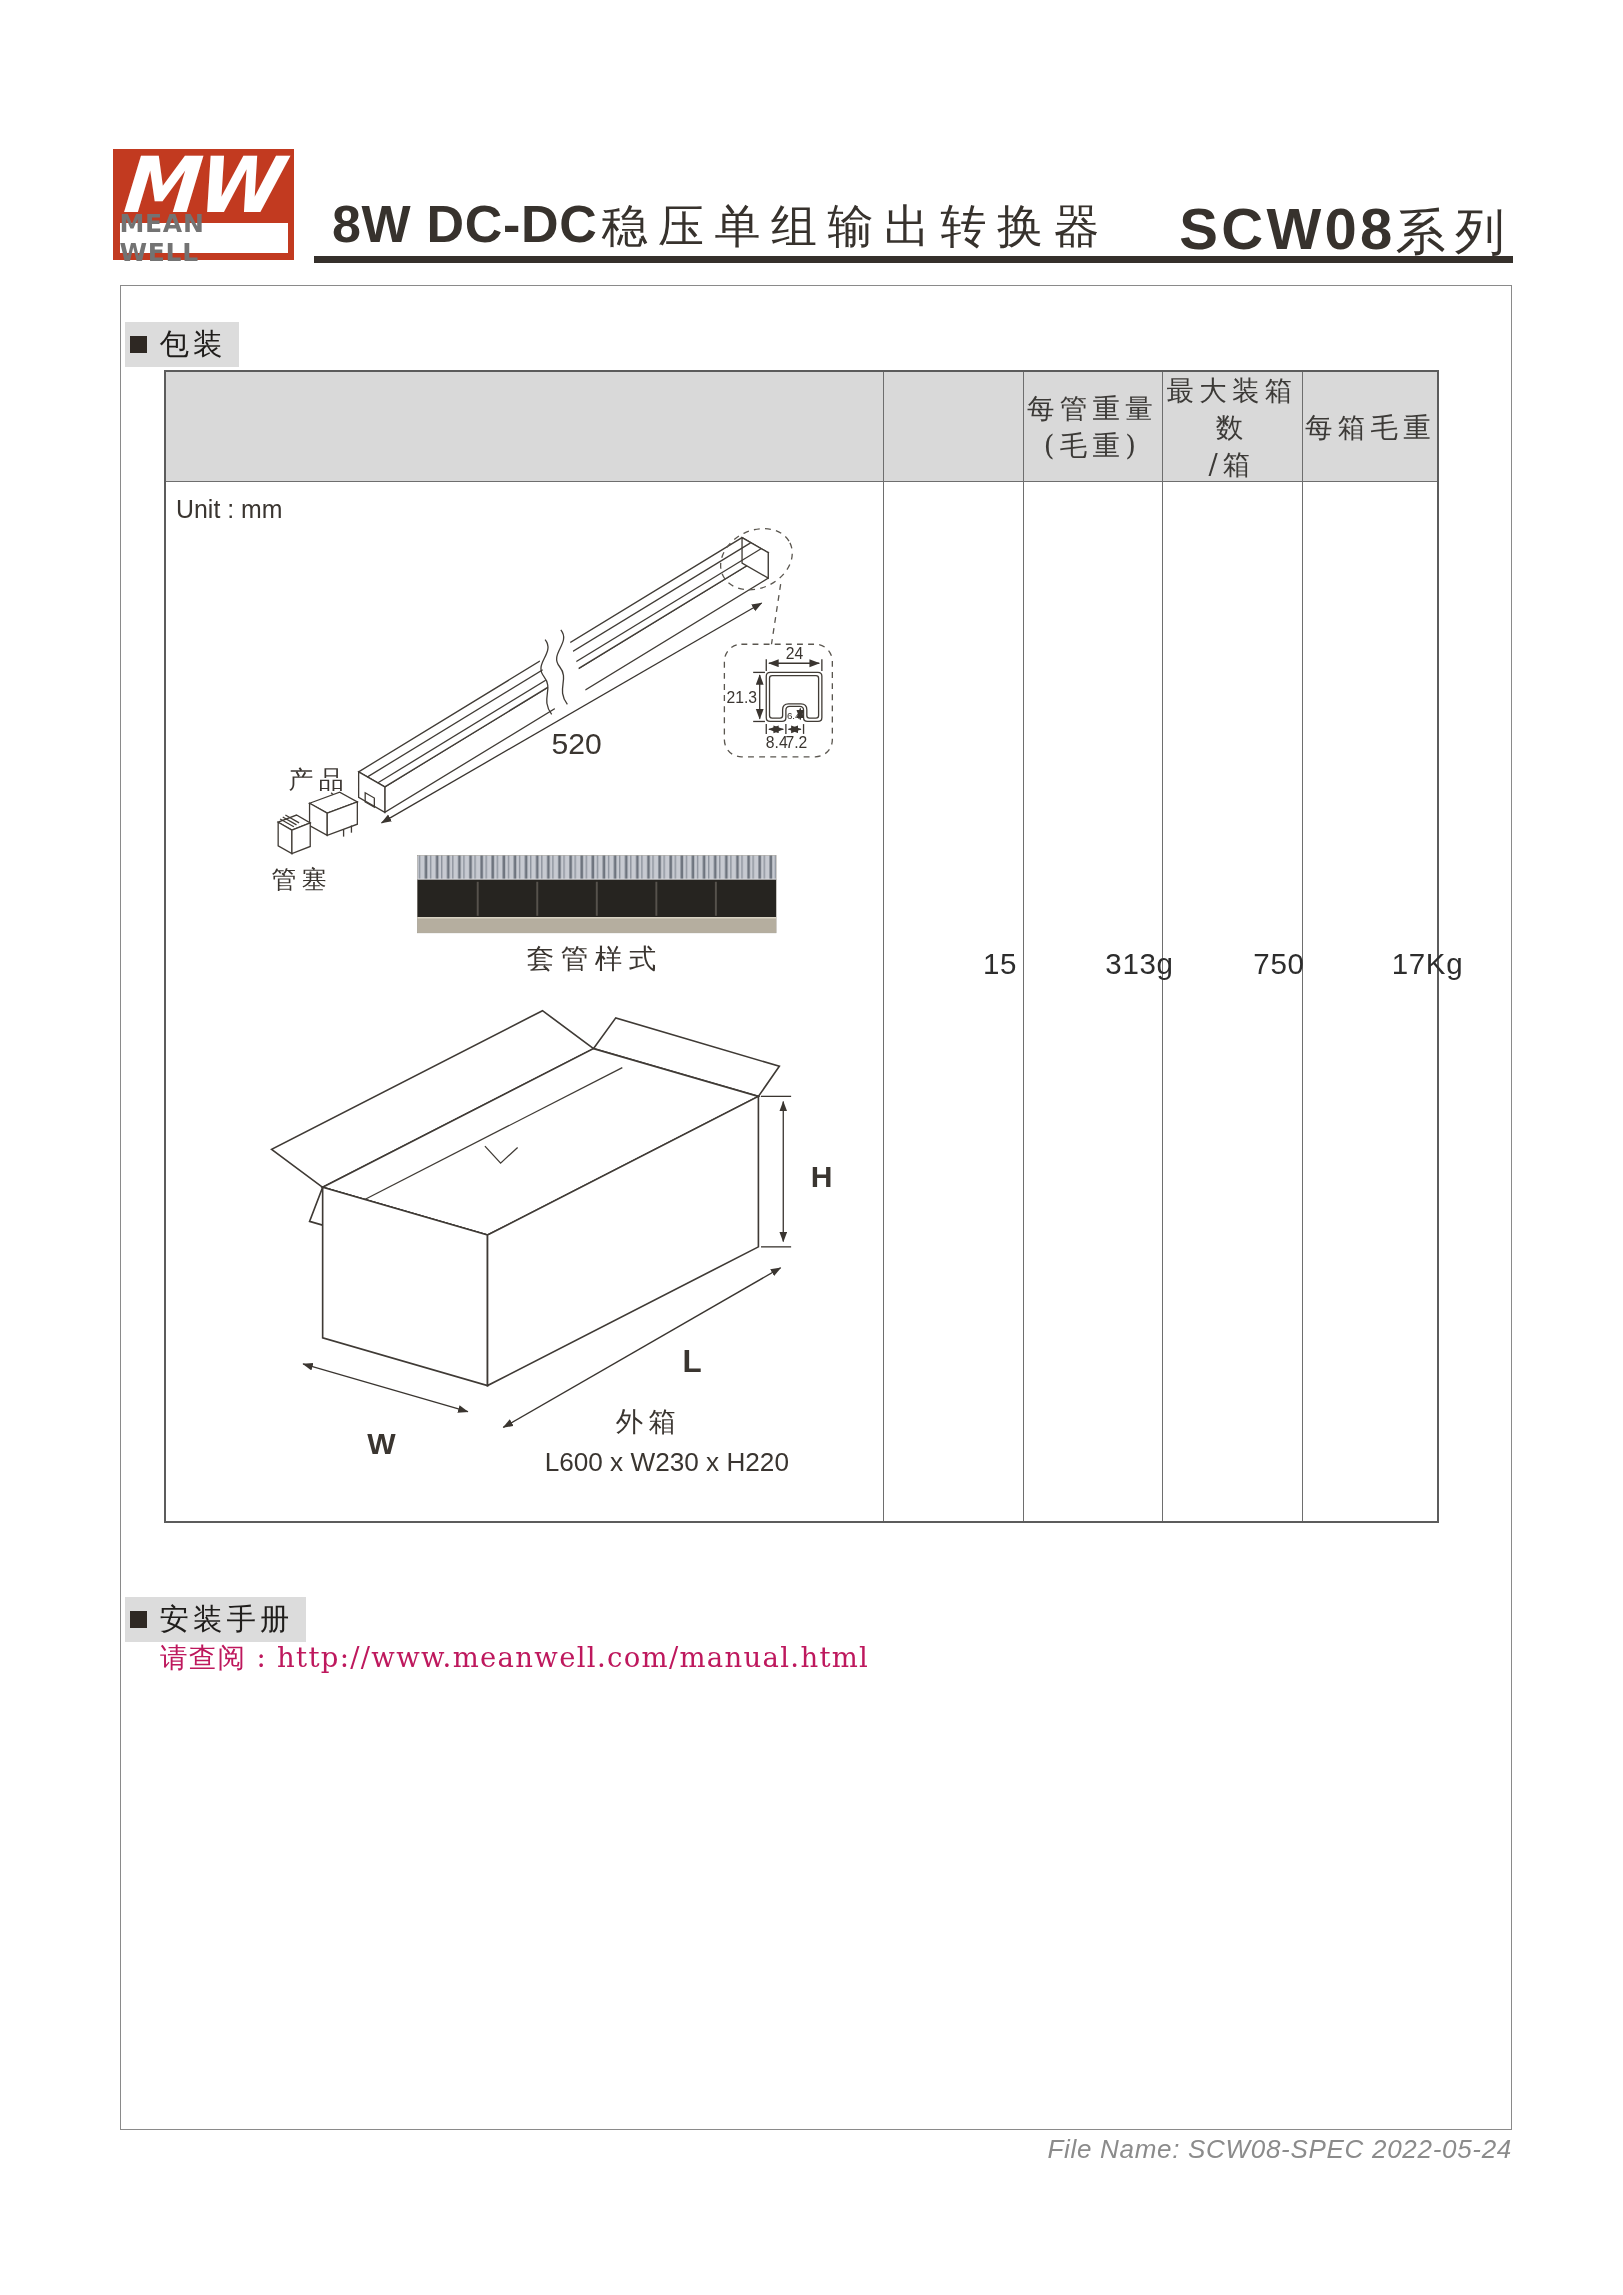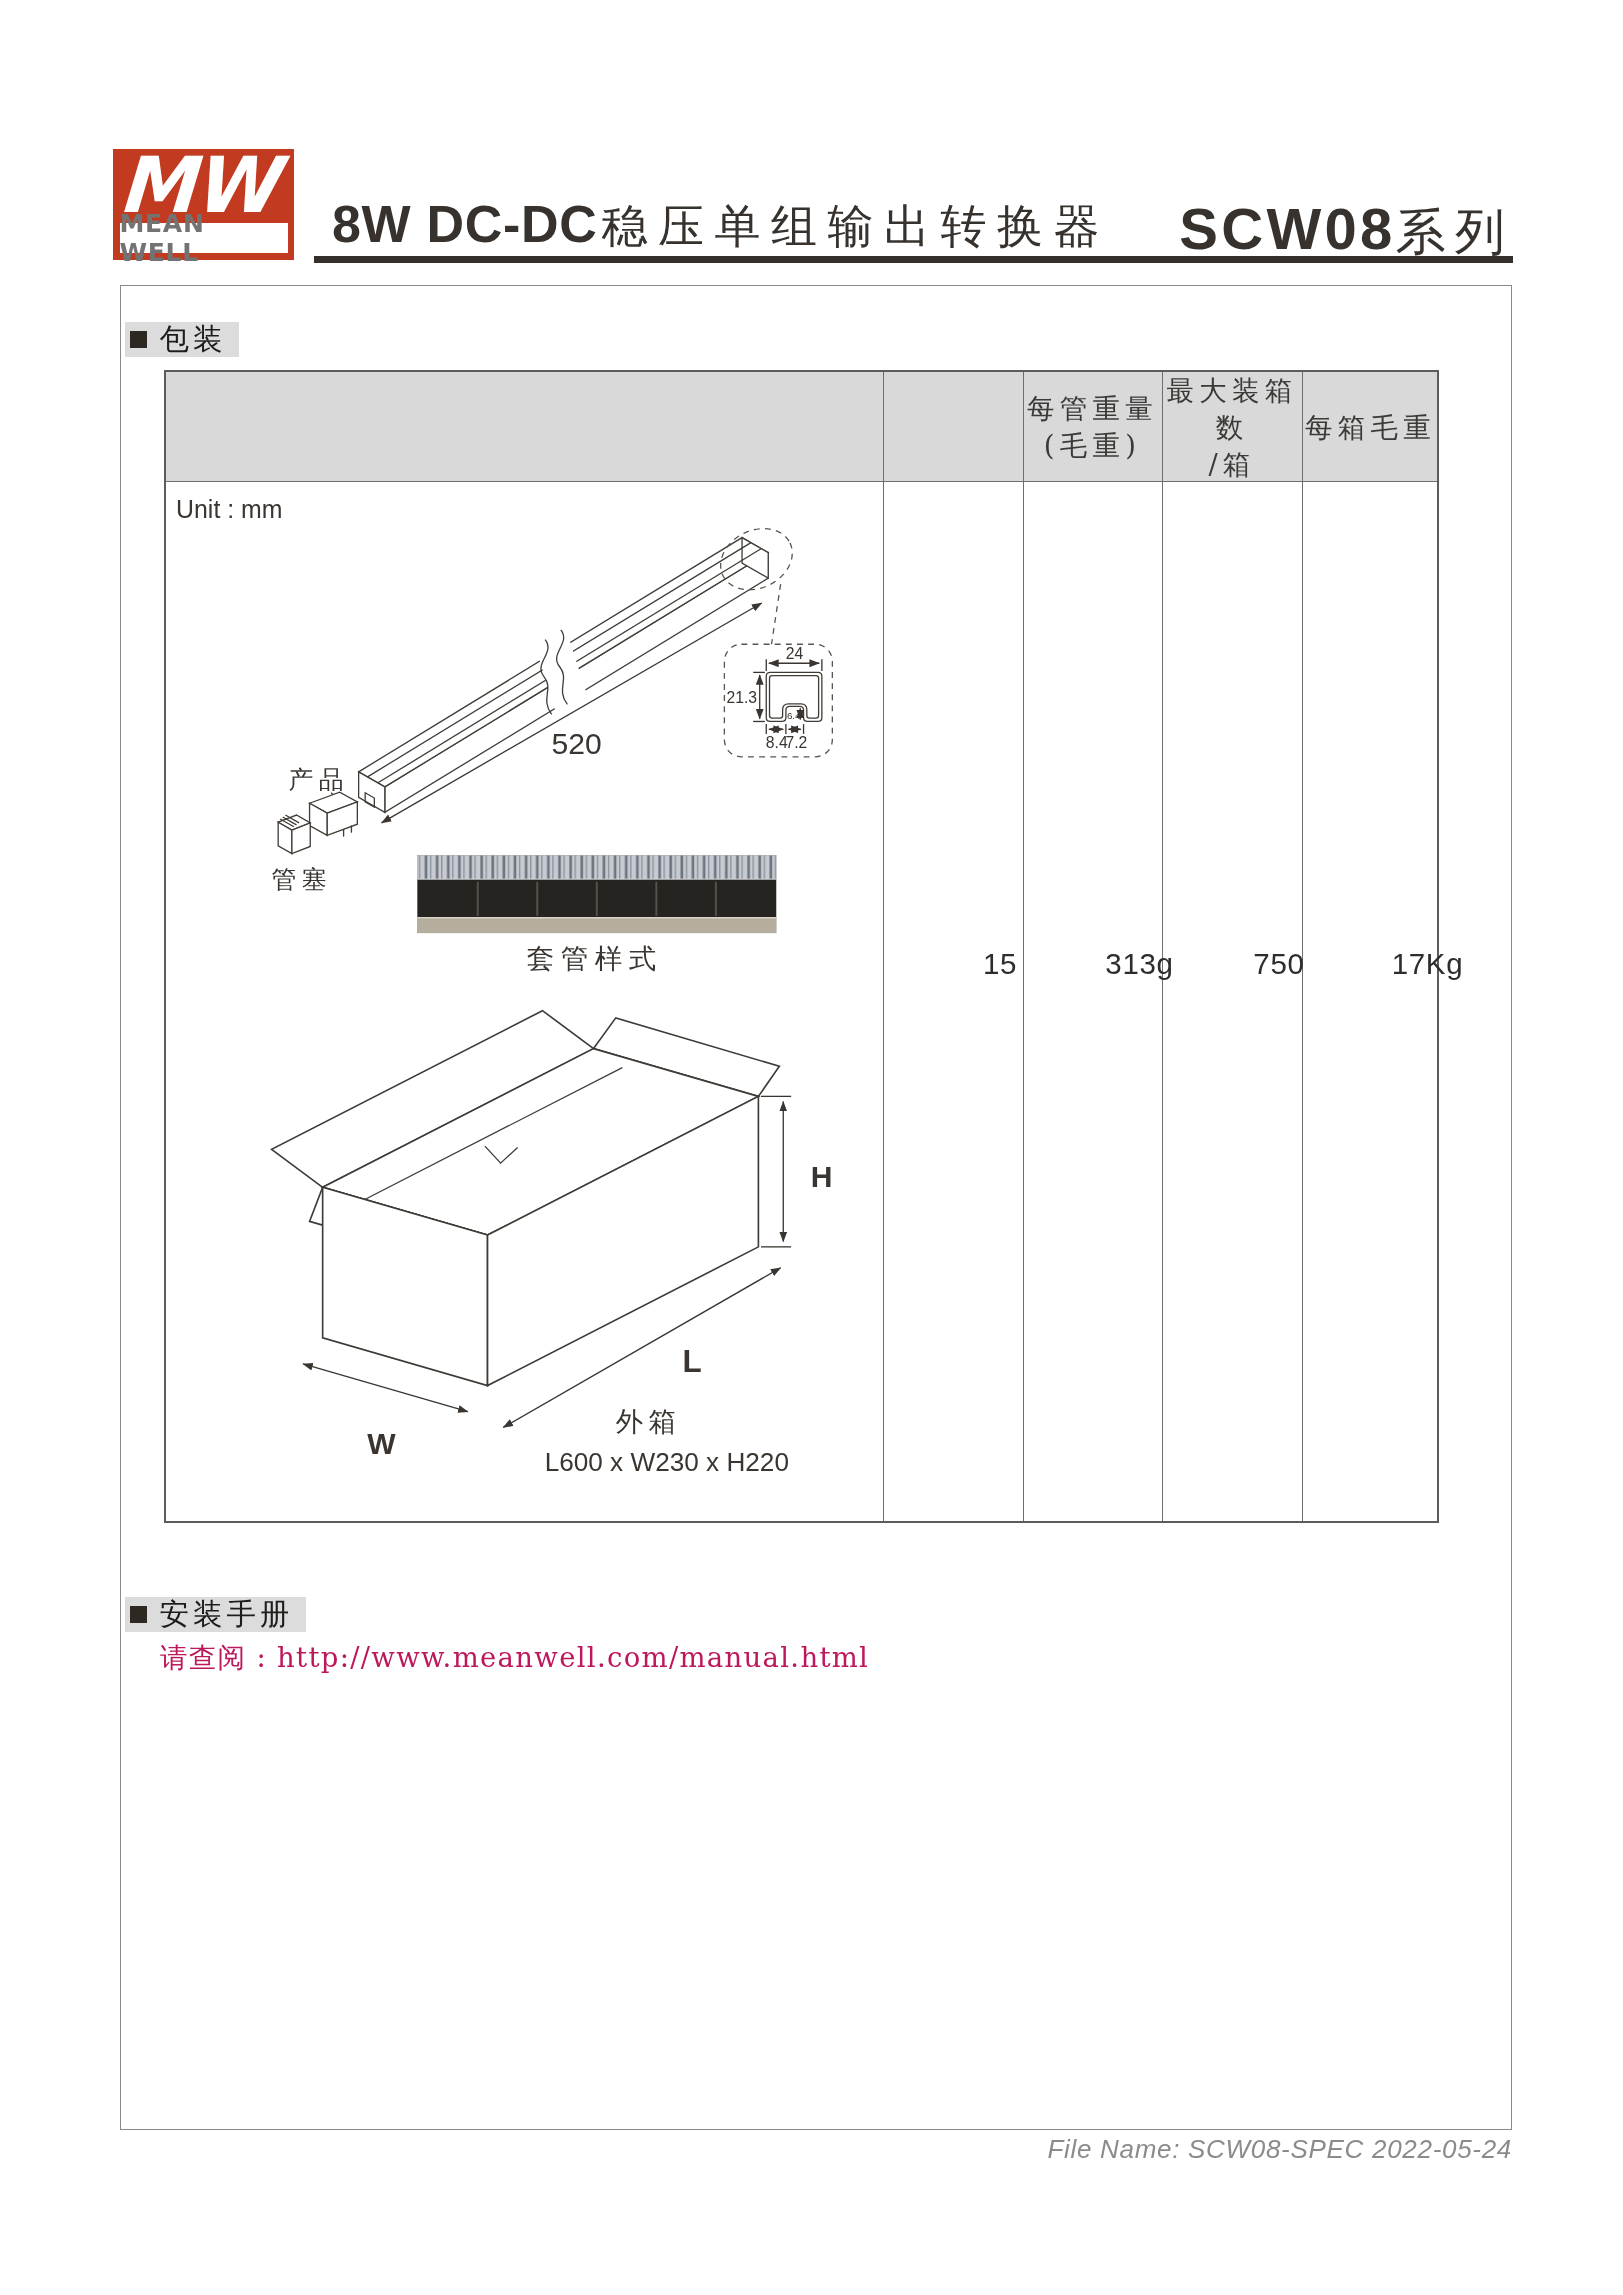--- a/index.html
+++ b/index.html
@@ -21,21 +21,21 @@
   .title-line .cjk{font-family:"DejaVu Serif",serif;font-size:46px;letter-spacing:10.5px;color:#37322d;margin-left:3.9px;}
   .series{position:absolute;right:109px;top:195px;white-space:nowrap;text-align:right;}
   .series .model{font-family:"Liberation Sans",sans-serif;font-weight:bold;font-size:58px;letter-spacing:3.3px;color:#37322d;}
   .series .suffix{font-family:"DejaVu Serif",serif;font-size:50px;letter-spacing:9.2px;color:#37322d;}
   .rule{position:absolute;left:314px;top:256px;width:1199px;height:6.5px;background:#35302b;}
 
   
   .frame{position:absolute;left:120px;top:285px;width:1392px;height:1845px;border:1.3px solid #8a8a8a;box-sizing:border-box;}
 
   
-  .pill{position:absolute;height:35px;background:#dcdcdc;display:flex;align-items:center;padding:0 13px 0 5.2px;box-sizing:border-box;text-align:right;}
+  .pill{position:absolute;height:45px;background:#dcdcdc;display:flex;align-items:center;padding:0 13px 0 5.2px;box-sizing:border-box;text-align:right;}
   .pill .sq{width:16.4px;height:17.7px;background:#2e2823;margin-right:13px;flex:0 0 auto;}
   .pill .lbl{font-family:"DejaVu Serif",serif;font-size:29.5px;letter-spacing:3.9px;color:#1f1d1b;line-height:31px;}
   .pill.pkg{left:125px;top:322px;}
   .pill.man{left:125px;top:1597px;}
 
   
   .pkg-table{position:absolute;left:164px;top:370px;width:1275px;height:1153px;border:2px solid #5c5c5c;box-sizing:border-box;background:#fff;}
   .pkg-table .hdr-bg{position:absolute;left:0;top:0;width:100%;height:110px;background:#d9d9d9;border-bottom:1.3px solid #6e6e6e;box-sizing:border-box;}
   .vline{position:absolute;top:0;bottom:0;width:1.3px;background:#6e6e6e;}
   .hcell{position:absolute;top:0;height:110px;display:flex;flex-direction:column;align-items:center;justify-content:center;

